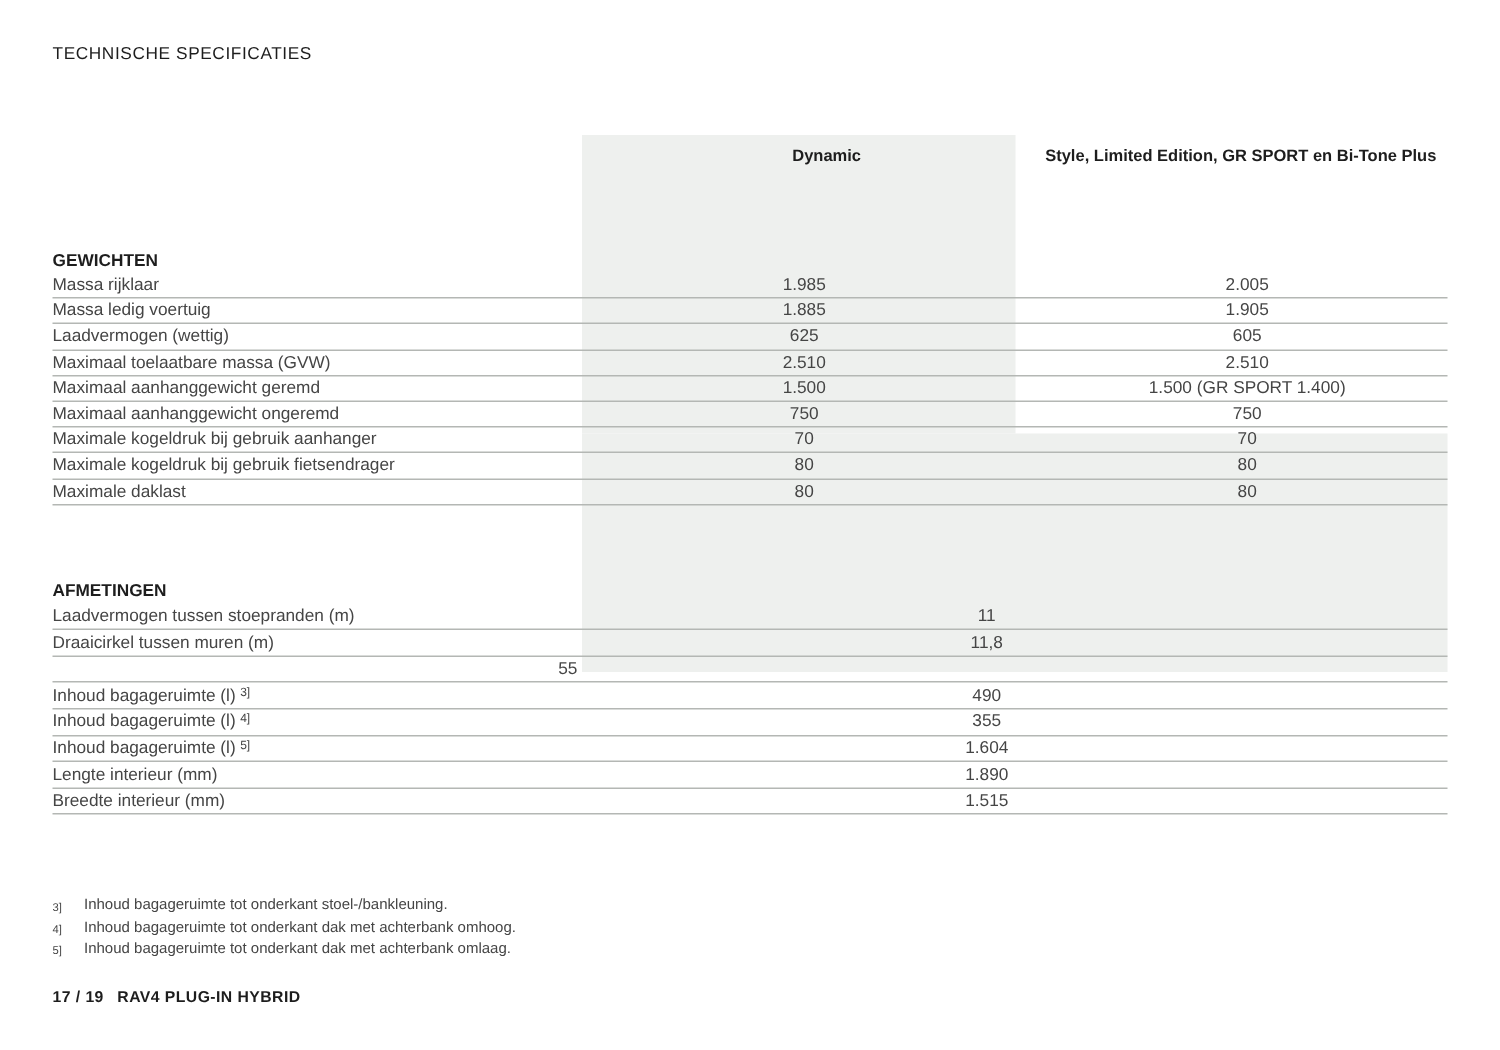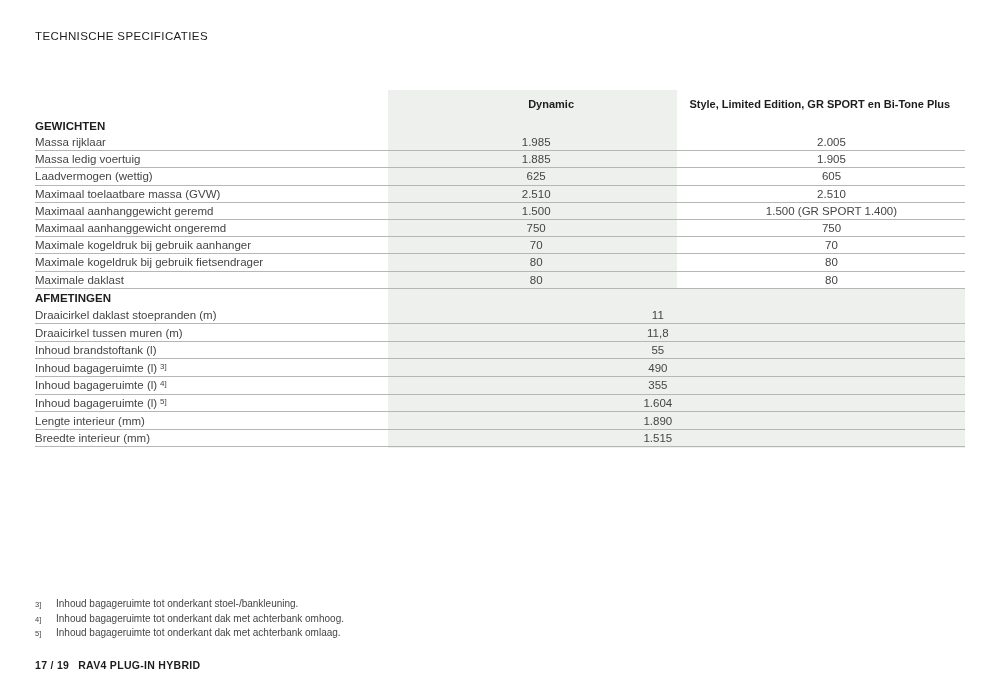--- a/index.html
+++ b/index.html
@@ -18,23 +18,23 @@
     letter-spacing:.4px;color:var(--heading);
   }
   
   .spec-table{position:absolute;left:35px;top:90px;width:930px;}
   .shade-a{position:absolute;left:353px;top:0;width:289px;height:199px;background:var(--shade);}
   .shade-b{position:absolute;left:353px;top:199px;width:577px;height:159px;background:var(--shade);}
   .t-content{position:relative;}
   .hdr-row{display:flex;height:27px;align-items:center;}
   .hdr-spacer{width:353px;}
   .hdr-c1{width:289px;text-align:center;font-weight:700;font-size:11px;color:var(--heading);padding-left:40px;}
-  .hdr-c2{width:288px;font-weight:700;font-size:11px;color:var(--heading);}
+  .hdr-c2{width:288px;text-align:center;font-weight:700;font-size:11px;color:var(--heading);}
   .section-row{display:flex;align-items:center;height:17px;font-weight:700;
-    color:var(--heading);font-size:11.5px;}
+    color:var(--heading);font-size:11.5px;margin-top:48px;}
   .section-row.s2{height:18px;}
   .row{display:flex;align-items:center;box-sizing:border-box;
     border-bottom:1px solid var(--line);font-size:11.5px;color:var(--text);}
   .row.rg{height:17.2px;}
   .row.ra{height:17.6px;}
   .cell{white-space:nowrap;}
   .cell.label{width:353px;}
   .cell.c1{width:349px;text-align:center;padding-left:12px;}
   .cell.c2{width:288px;text-align:center;}
   .cell.cspan{width:687px;text-align:center;}
@@ -127,33 +127,32 @@
     <div class="cell label"><span class="lbl">Maximale daklast</span><span class="sup"></span></div>
     <div class="cell c1">80</div>
     <div class="cell c2">80</div>
 
   </div>
 </div>
 
       <div class="section-row s2">AFMETINGEN</div>
       <div id="afmetingen-rows">
   <div class="row ra">
-    <div class="cell label"><span class="lbl">Draaicirkel daklast stoepranden (m)</span><span class="sup"></span></div>
+    <div class="cell label"><span class="lbl">Laadvermogen tussen stoepranden (m)</span><span class="sup"></span></div>
 
     <div class="cell cspan">11</div>
   </div>
 
   <div class="row ra">
     <div class="cell label"><span class="lbl">Draaicirkel tussen muren (m)</span><span class="sup"></span></div>
 
     <div class="cell cspan">11,8</div>
   </div>
 
   <div class="row ra">
-    <div class="cell label"><span class="lbl">Inhoud brandstoftank (l)</span><span class="sup"></span></div>
 
     <div class="cell cspan">55</div>
   </div>
 
   <div class="row ra">
     <div class="cell label"><span class="lbl">Inhoud bagageruimte (l)</span><span class="sup">3]</span></div>
 
     <div class="cell cspan">490</div>
   </div>
 

